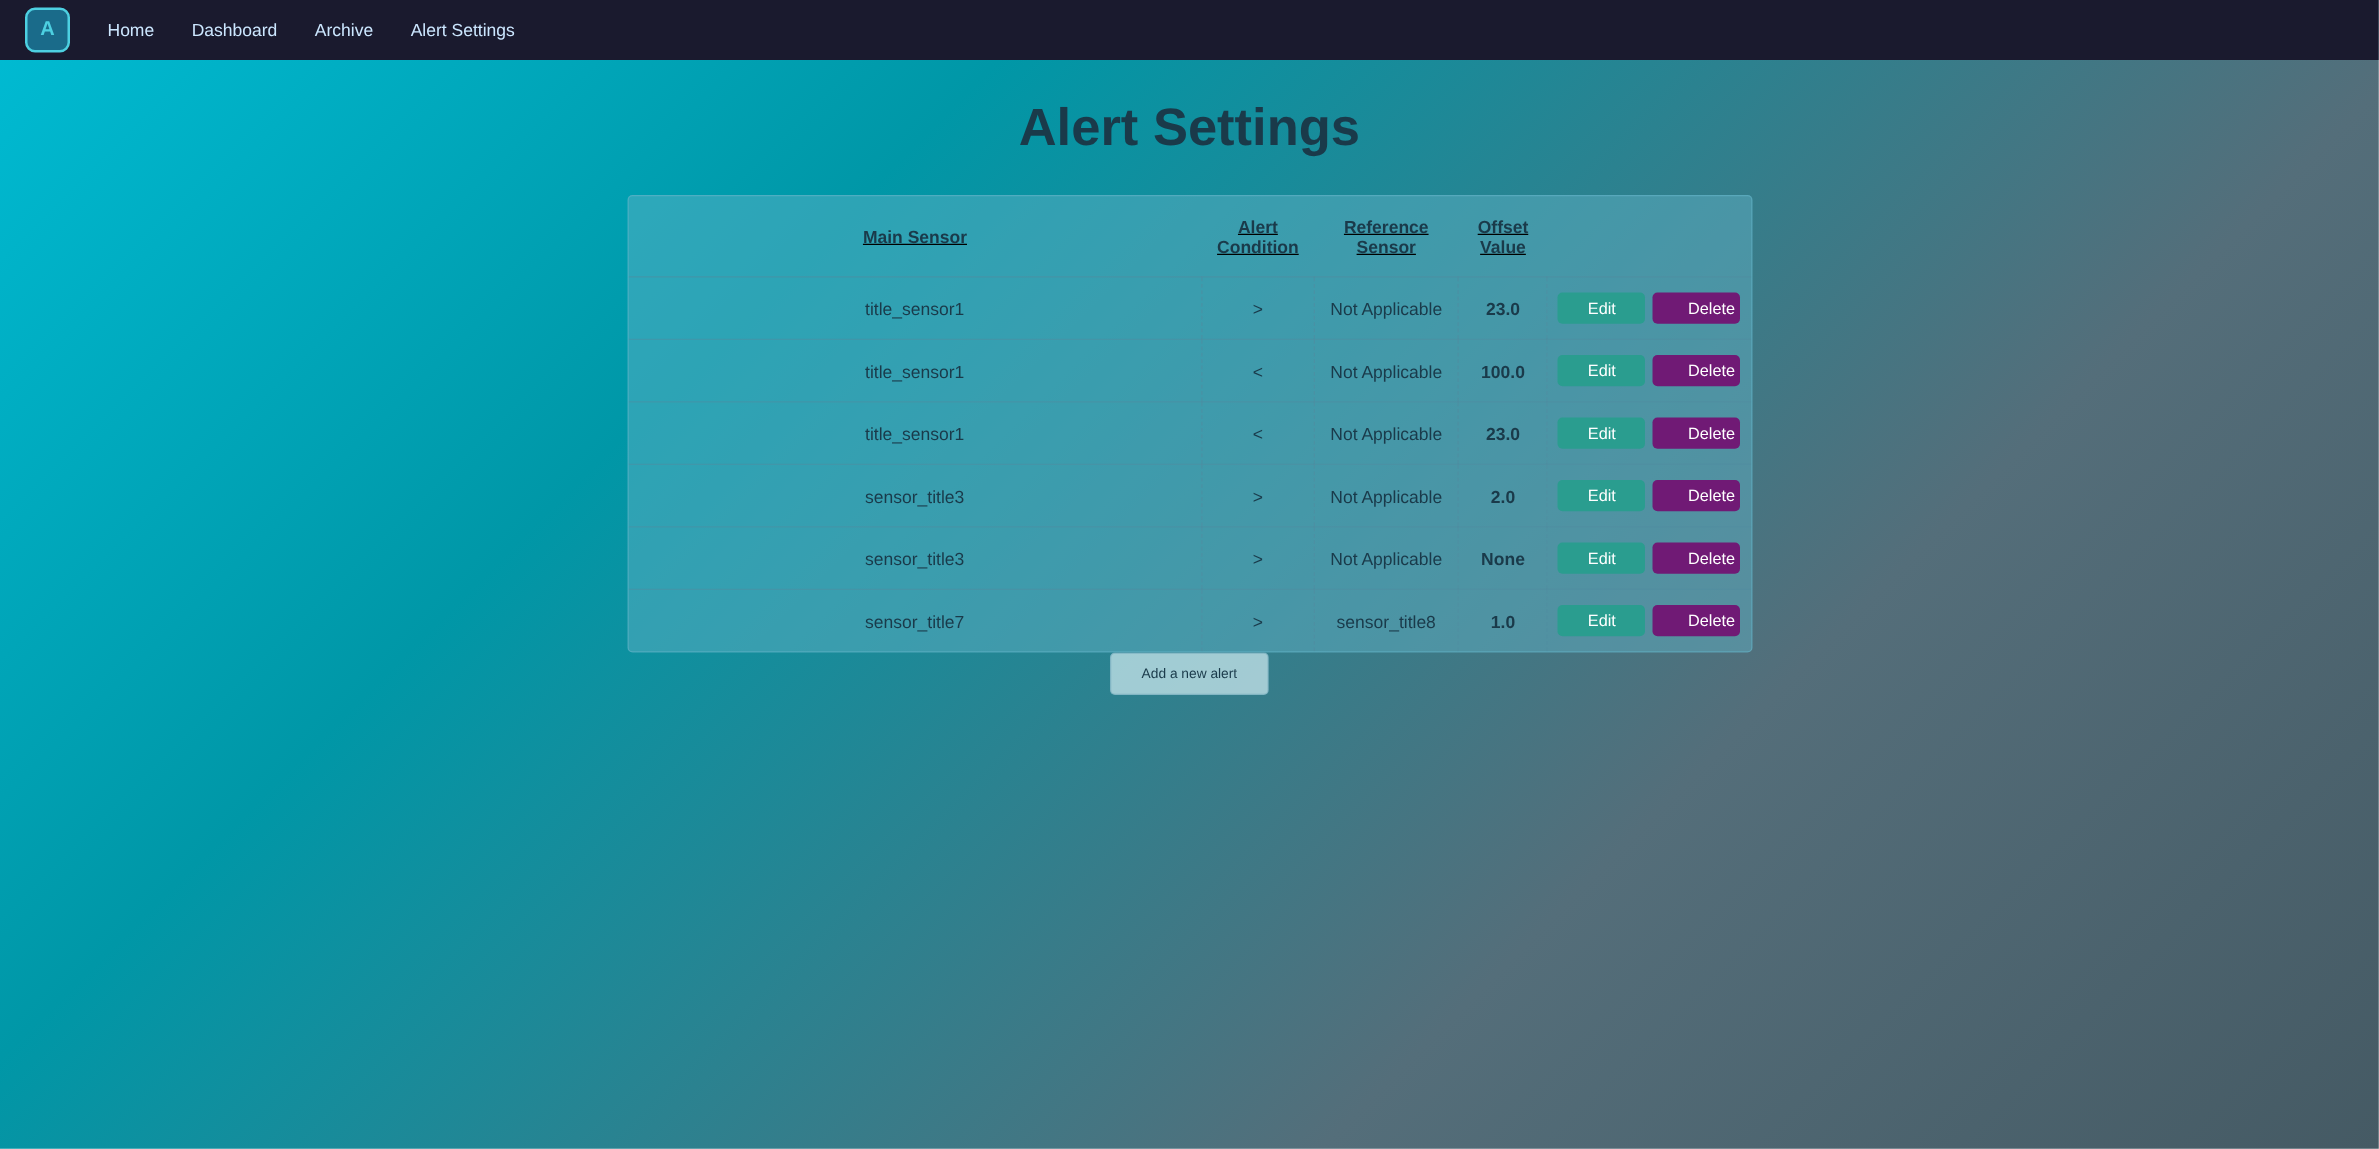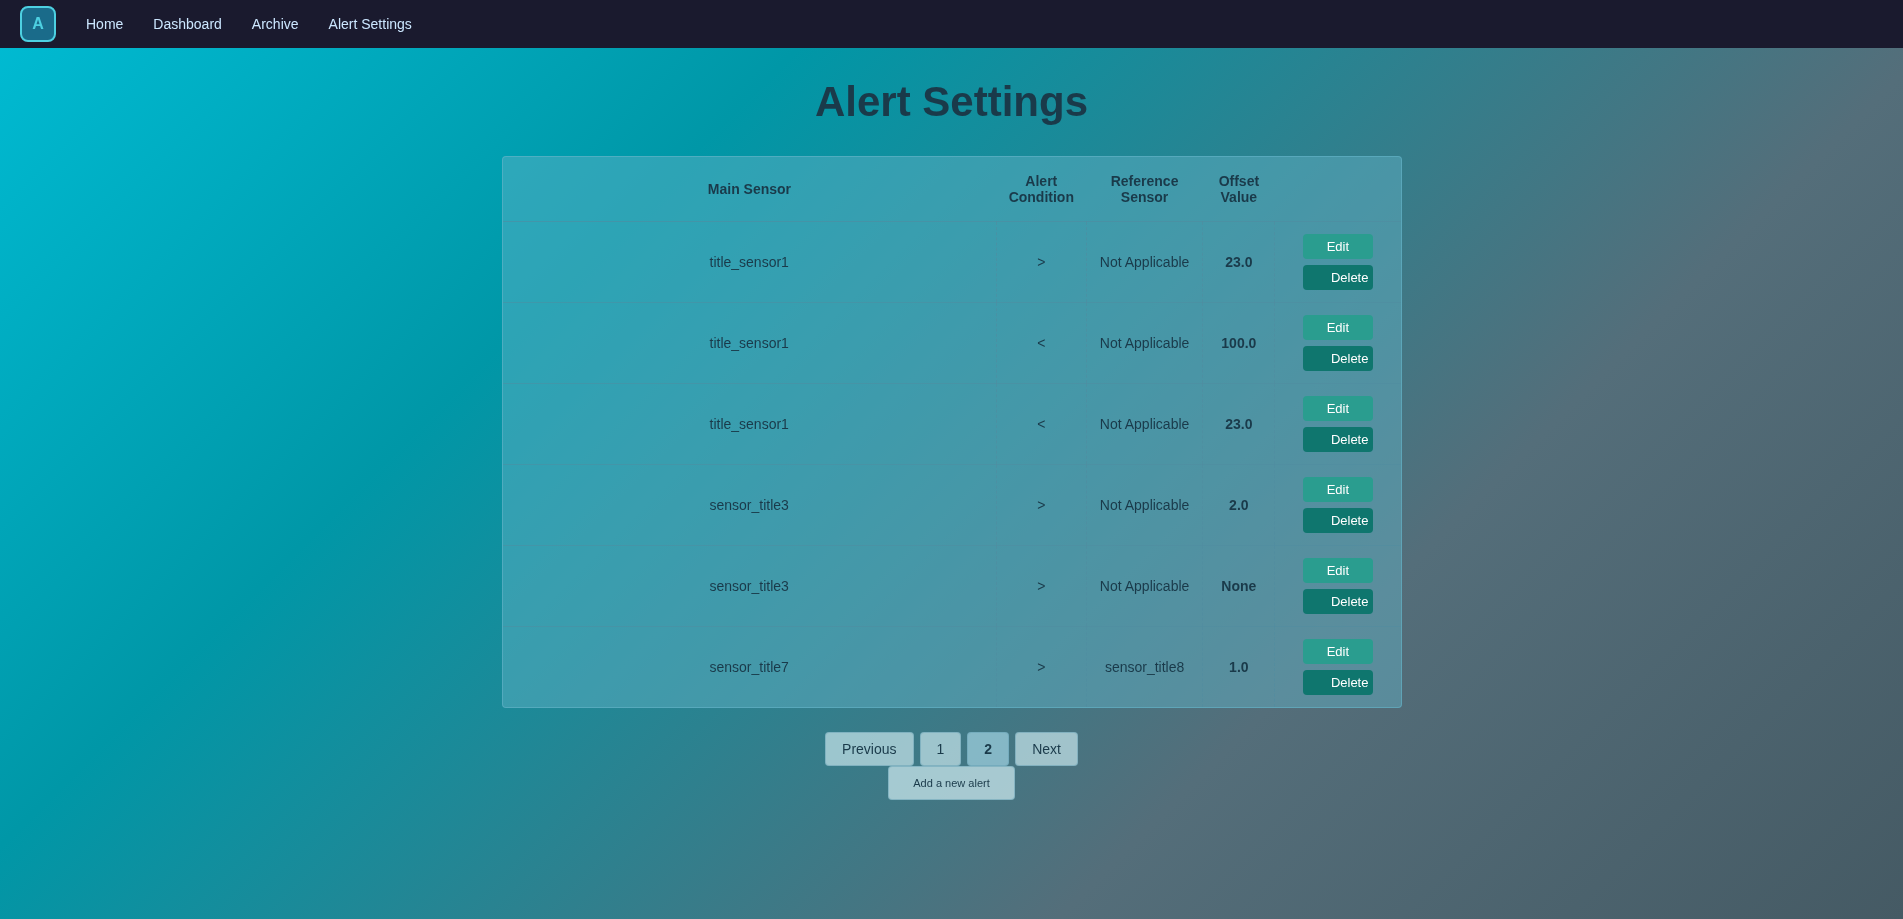--- a/index.html
+++ b/index.html
@@ -80,20 +80,21 @@
       overflow: hidden;
     }
 
     table {
       width: 100%;
       border-collapse: collapse;
     }
 
     thead tr {
       border-bottom: 1px solid rgba(80, 140, 160, 0.6);
+      text-decoration: underline;
     }
 
     thead th {
       padding: 16px 12px;
       text-align: center;
       font-size: 14px;
       font-weight: 600;
       color: #1a3a4a;
     }
 
@@ -148,40 +149,40 @@
       border-right: 1px dashed rgba(80, 140, 160, 0.6);
     }
 
     tbody td.offset-cell {
       border-right: 1px dashed rgba(80, 140, 160, 0.6);
       font-weight: bold;
     }
 
     .actions-cell {
       display: flex;
-      flex-direction: column;
+      flex-direction: row;
       align-items: center;
       gap: 6px;
       padding: 12px 8px;
     }
 
     .btn-edit {
       background: #2a9d8f;
       color: white;
       border: none;
       border-radius: 4px;
       padding: 5px 18px;
       font-size: 13px;
       font-weight: 500;
       cursor: pointer;
       width: 70px;
     }
 
     .btn-delete {
-      background: #0f766e;
+      background: #701a75;
       color: white;
       border: none;
       border-radius: 4px;
       padding: 5px 28px;
       font-size: 13px;
       font-weight: 500;
       cursor: pointer;
       width: 70px;
     }
 
@@ -325,21 +326,15 @@
         <div class="actions-cell">
           <button class="btn-edit">Edit</button>
           <button class="btn-delete">Delete</button>
         </div>
       </td>
     </tr>
         </tbody>
     </table>
   </div>
 
-  <div class="pagination">
-    <button class="page-btn">Previous</button>
-    <button class="page-btn">1</button>
-    <button class="page-btn active">2</button>
-    <button class="page-btn">Next</button>
-  </div>
 
   <button class="add-alert-btn">Add a new alert</button>
 </div>
 
 </body></html>

